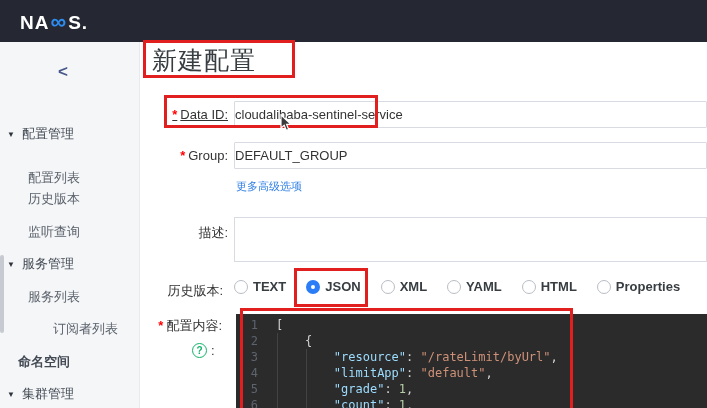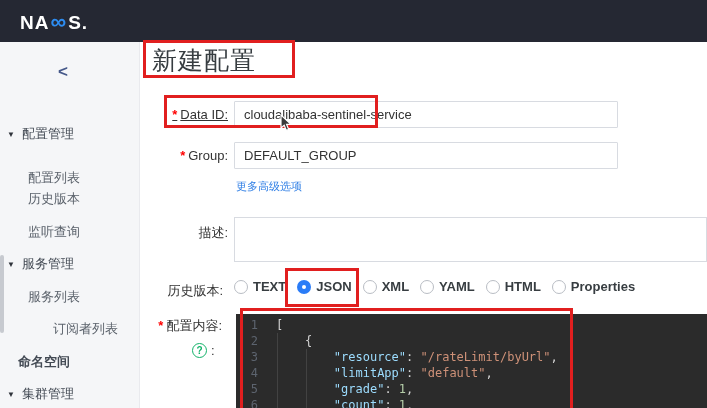--- a/index.html
+++ b/index.html
@@ -27,31 +27,31 @@
                    background:#c7cad0; border-radius:2px; }
 
   
   .page-title{ position:absolute; left:152px; top:44px; font-size:25px; color:#373d41;
                font-weight:500; letter-spacing:1px; }
 
   .form-label{ position:absolute; width:120px; text-align:right; font-size:13px; color:#333;
                font-weight:500; white-space:nowrap; }
   .req{ color:#f00; margin-right:3px; font-weight:bold; }
 
-  .text-input{ position:absolute; left:234px; width:384px; height:27px; border:1px solid #d8dbe1;
-               background:#fff; font-size:13px; color:#333; padding:0 9px;
+  .text-input{ position:absolute; left:234px; width:473px; height:27px; border:1px solid #d8dbe1;
+               background:#fff; font-size:13px; color:#333; padding:0 0;
                font-family:"Liberation Sans","DejaVu Sans",sans-serif; border-radius:1px; }
   .adv-link{ position:absolute; left:236px; top:179px; font-size:11px; color:#2e7ee5;
              cursor:pointer; text-decoration:none; font-weight:500; }
   .desc-area{ position:absolute; left:234px; top:217px; width:473px; height:45px;
               border:1px solid #d8dbe1; background:#fff; resize:none;
               font-family:"Liberation Sans","DejaVu Sans",sans-serif; font-size:13px; }
 
   
-  .radio-row{ position:absolute; left:234px; top:279px; display:flex; gap:11px; align-items:flex-start; }
+  .radio-row{ position:absolute; left:234px; top:279px; display:flex; gap:20px; align-items:flex-start; }
   .radio-item{ display:flex; align-items:center; gap:5px; cursor:pointer; position:relative; }
   .radio-circle{ width:14px; height:14px; border-radius:50%; border:1px solid #b9bdc4; background:#fff; }
   .radio-item.selected .radio-circle{ border:none; background:#2a7cf7; position:relative; }
   .radio-item.selected .radio-circle::after{ content:""; position:absolute; left:5px; top:5px;
               width:4px; height:4px; border-radius:50%; background:#fff; }
   .radio-label{ font-size:13px; font-weight:bold; color:#373d41; }
   .radio-item.selected .ring{ position:absolute; left:-12px; top:-11px; right:-7px; bottom:-13px;
               border:3px solid #e11f1f; pointer-events:none; }
 
   

